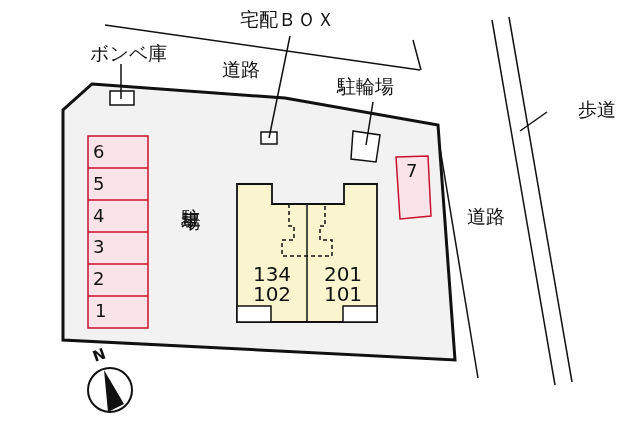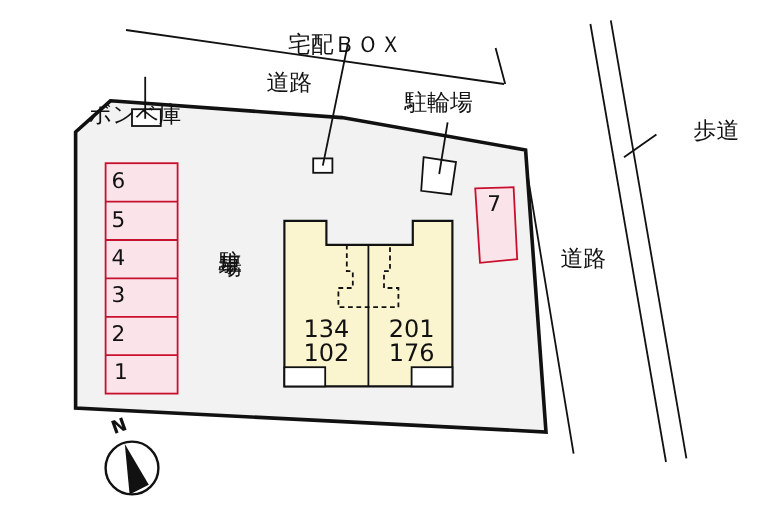--- a/index.html
+++ b/index.html
@@ -57,33 +57,33 @@
 
     <polyline points="289,204 289,226 294,226 294,240 282,240 282,256 307,256 332,256 332,240 320,240 320,226 325,226 325,204" fill="none" stroke="#111" stroke-width="1.5" stroke-dasharray="4,3"></polyline>
   </g>
 
   <g>
     <circle cx="110" cy="390" r="22" fill="#fff" stroke="#111" stroke-width="2"></circle>
     <polygon points="104,370 108,412 124,404" fill="#111"></polygon>
   </g>
 </svg>
 
-<div class="lbl" style="left:240px;top:28px;">宅配ＢＯＸ</div>
-<div class="lbl" style="left:74px;top:44px;margin-top:43px;">ボンベ庫</div>
+<div class="lbl" style="left:240px;top:10px;">宅配ＢＯＸ</div>
+<div class="lbl" style="left:90px;top:44px;">ボンベ庫</div>
 <div class="lbl" style="left:222px;top:60px;">道路</div>
 <div class="lbl" style="left:337px;top:77px;">駐輪場</div>
 <div class="lbl" style="left:547px;top:100px;margin-left:31px;">歩道</div>
 <div class="lbl" style="left:467px;top:207px;">道路</div>
 <div class="lbl vert" style="left:182px;top:193px;">駐車場</div>
 <div class="lbl" style="left:93px;top:348px;font-size:15px;font-weight:bold;transform:rotate(-20deg);">N</div>
 
 <div class="slot-num" style="left:93px;top:143px;">6</div>
 <div class="slot-num" style="left:93px;top:175px;">5</div>
 <div class="slot-num" style="left:93px;top:207px;">4</div>
 <div class="slot-num" style="left:93px;top:238px;">3</div>
 <div class="slot-num" style="left:93px;top:270px;">2</div>
 <div class="slot-num" style="left:95px;top:302px;">1</div>
 <div class="slot-num" style="left:406px;top:162px;">7</div>
 
 <div class="unit-num" style="left:242px;top:265px;">134</div>
 <div class="unit-num" style="left:242px;top:285px;">102</div>
 <div class="unit-num" style="left:313px;top:265px;">201</div>
-<div class="unit-num" style="left:313px;top:285px;">176</div>
+<div class="unit-num" style="left:313px;top:285px;">101</div>
 
 </body></html>

